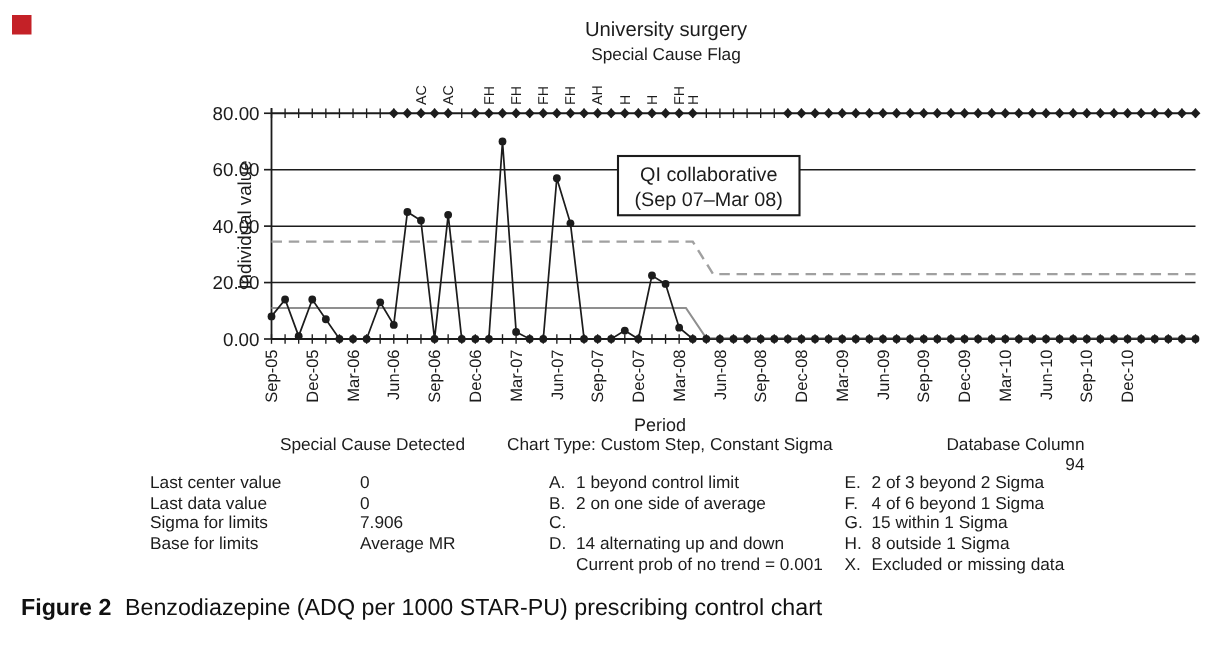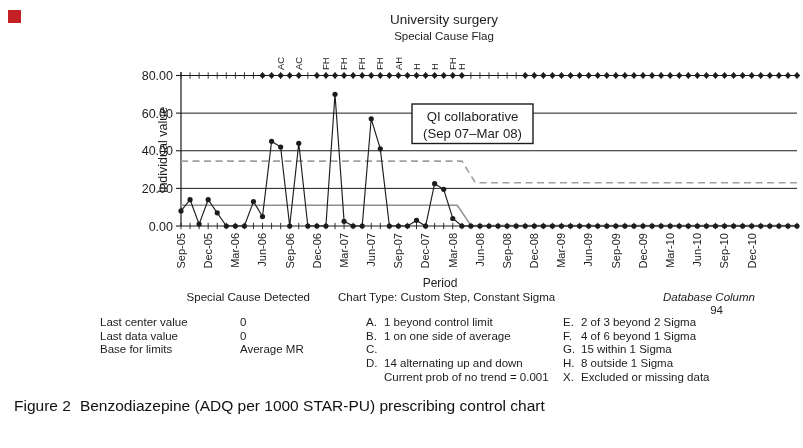--- a/index.html
+++ b/index.html
@@ -8,21 +8,21 @@
   #chart-svg{position:absolute;left:0;top:0;}
   .fnote{position:absolute;font-size:11.5px;line-height:13.7px;color:#1c1c1c;white-space:nowrap;}
   .ftitle{text-align:right;}
   .frow{display:flex;}
   .frow .lbl{display:inline-block;width:133px;text-align:left;}
   .frow .val{display:inline-block;margin-left:7px;text-align:left;}
   .rrow{display:flex;}
   .rrow .key{display:inline-block;width:18px;}
   .rrow .txt{display:inline-block;}
   #caption{position:absolute;left:14px;top:397px;font-size:15.5px;color:#111;}
-  #caption .cap-label{font-weight:normal;margin-right:9px;text-align:right;}
+  #caption .cap-label{font-weight:bold;margin-right:9px;text-align:right;}
 </style>
 </head>
 <body>
 
 <div id="red-marker" style="background: rgb(196, 33, 39);"></div>
 
 <svg id="chart-svg" width="803" height="300" viewBox="0 0 803 300">
     <line x1="181" y1="188.375" x2="797" y2="188.375" stroke="#1c1c1c" stroke-width="1"></line>
     <line x1="181" y1="150.75" x2="797" y2="150.75" stroke="#1c1c1c" stroke-width="1"></line>
     <line x1="181" y1="113.125" x2="797" y2="113.125" stroke="#1c1c1c" stroke-width="1"></line>
@@ -416,49 +416,53 @@
 <div class="fnote" style="left:100px;top:316px;" id="f-col1">
     <div class="frow">
       <span class="lbl">Last center value</span>
       <span class="val">0</span>
     </div>
     <div class="frow">
       <span class="lbl">Last data value</span>
       <span class="val">0</span>
     </div>
     <div class="frow">
+      <span class="lbl">Sigma for limits</span>
+      <span class="val">7.906</span>
+    </div>
+    <div class="frow">
       <span class="lbl">Base for limits</span>
       <span class="val">Average MR</span>
     </div>
   </div>
 
 <div class="fnote" style="left:338px;top:291px;">Chart Type: Custom Step, Constant Sigma</div>
 <div class="fnote" style="left:366px;top:316px;" id="f-col2">
     <div class="rrow">
       <span class="key">A.</span>
       <span class="txt">1 beyond control limit</span>
     </div>
     <div class="rrow">
       <span class="key">B.</span>
-      <span class="txt">1 on one side of average</span>
+      <span class="txt">2 on one side of average</span>
     </div>
     <div class="rrow">
       <span class="key">C.</span>
     </div>
     <div class="rrow">
       <span class="key">D.</span>
       <span class="txt">14 alternating up and down</span>
     </div>
     <div class="rrow">
       <span class="key"></span>
       <span class="txt">Current prob of no trend = 0.001</span>
     </div>
   </div>
 
-<div class="fnote ftitle" style="left:575px;top:291px;width:180px;font-style:italic;">Database Column</div>
+<div class="fnote ftitle" style="left:543px;top:291px;width:180px;">Database Column</div>
 <div class="fnote ftitle" style="left:543px;top:304px;width:180px;">94</div>
 <div class="fnote" style="left:563px;top:316px;" id="f-col3">
     <div class="rrow">
       <span class="key">E.</span>
       <span class="txt">2 of 3 beyond 2 Sigma</span>
     </div>
     <div class="rrow">
       <span class="key">F.</span>
       <span class="txt">4 of 6 beyond 1 Sigma</span>
     </div>

